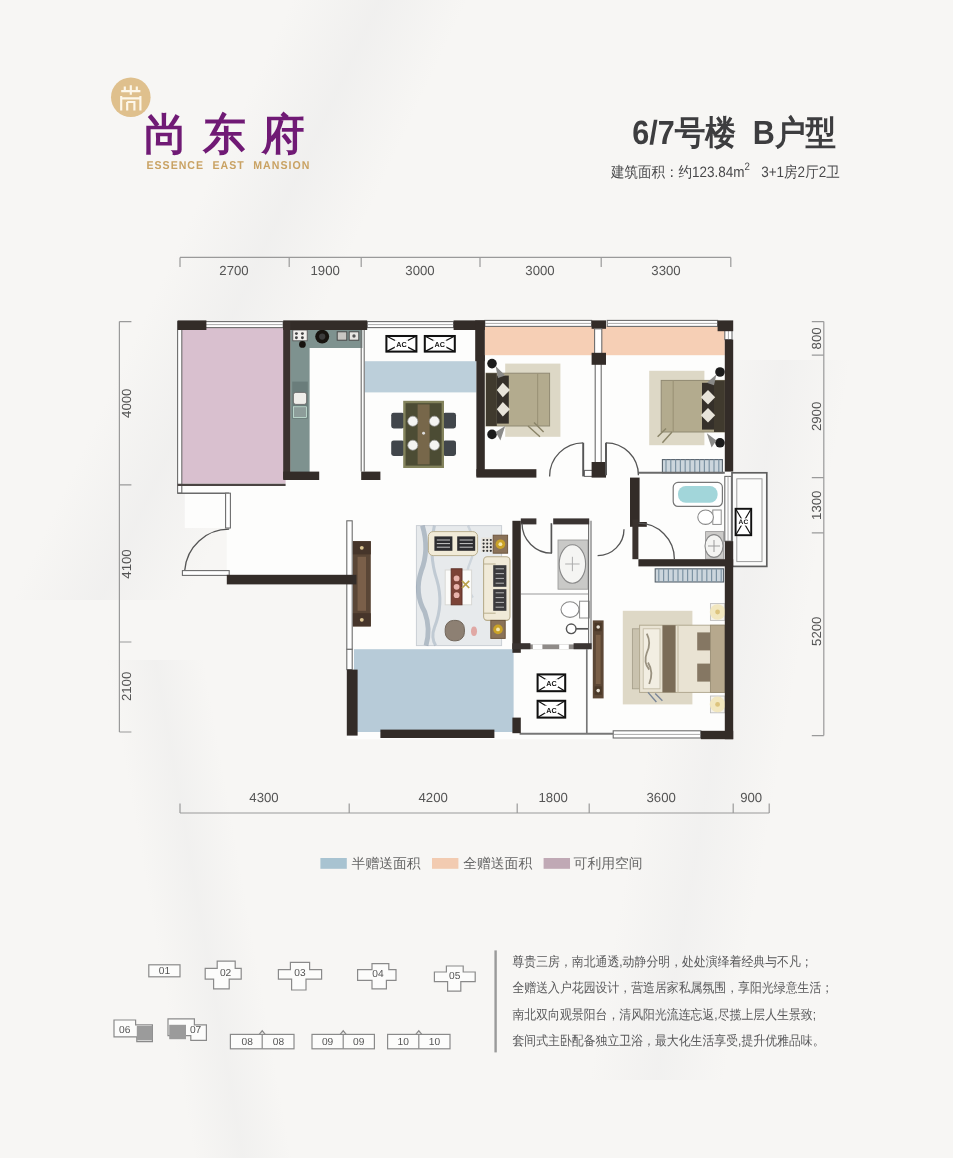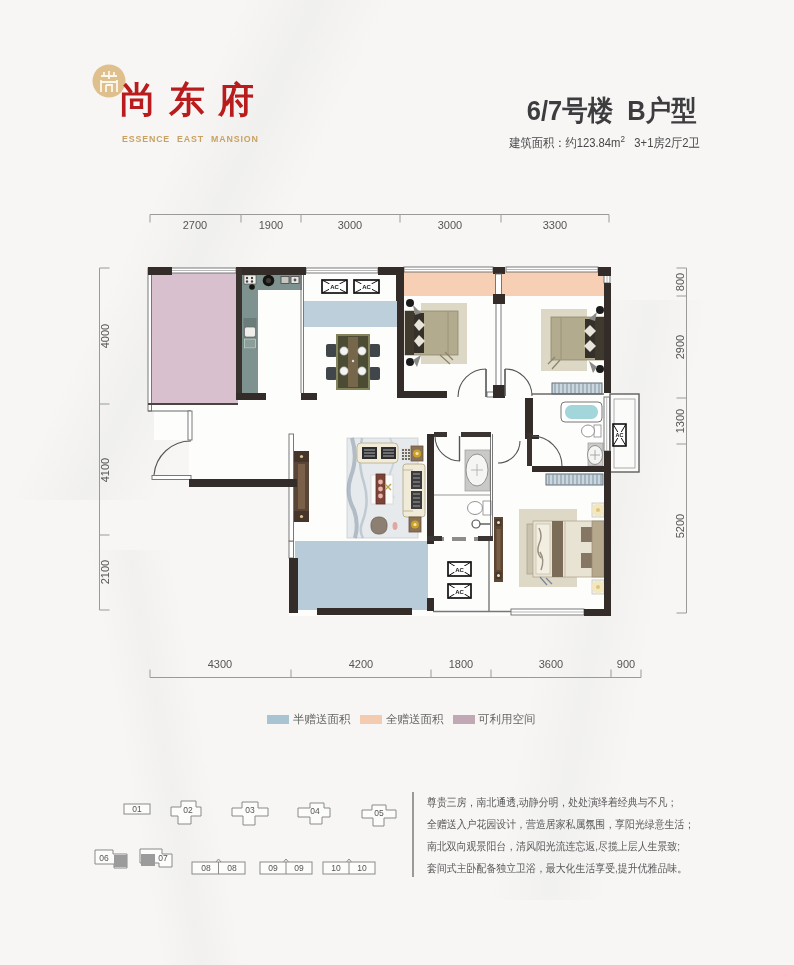--- a/index.html
+++ b/index.html
@@ -1,20 +1,20 @@
 <!DOCTYPE html>
 <html><head>
 <meta charset="utf-8">
 <style>
   html,body{margin:0;padding:0;}
   body{width:794px;height:965px;position:relative;overflow:hidden;
        background:#f7f6f4;font-family:"Liberation Sans",sans-serif;}
   .vein{position:absolute;pointer-events:none;}
   #logo{position:absolute;left:88px;top:60px;}
-  #brand{position:absolute;left:120px;top:76px;color:#b91c1c;
+  #brand{position:absolute;left:120px;top:88px;color:#701a75;
          font-family:"Liberation Serif",serif;font-weight:bold;
          font-size:36px;letter-spacing:13px;white-space:nowrap;}
   #brand-en{position:absolute;left:122px;top:133px;color:#c9a263;
          font-size:9.5px;letter-spacing:0.9px;word-spacing:4px;white-space:nowrap;font-weight:bold;transform:scaleX(0.93);transform-origin:0 50%;}
   #title{position:absolute;right:97px;top:92px;color:#3d3d3f;
          font-size:28px;font-weight:bold;white-space:nowrap;letter-spacing:0;transform:scaleX(0.91);transform-origin:100% 50%;}
   #subtitle{position:absolute;right:94px;top:134px;color:#48484a;
          font-size:12.5px;white-space:nowrap;transform:scaleX(0.9);transform-origin:100% 50%;}
   #subtitle sup{font-size:9px;}
   #para{position:absolute;left:427px;top:791px;color:#58585a;

